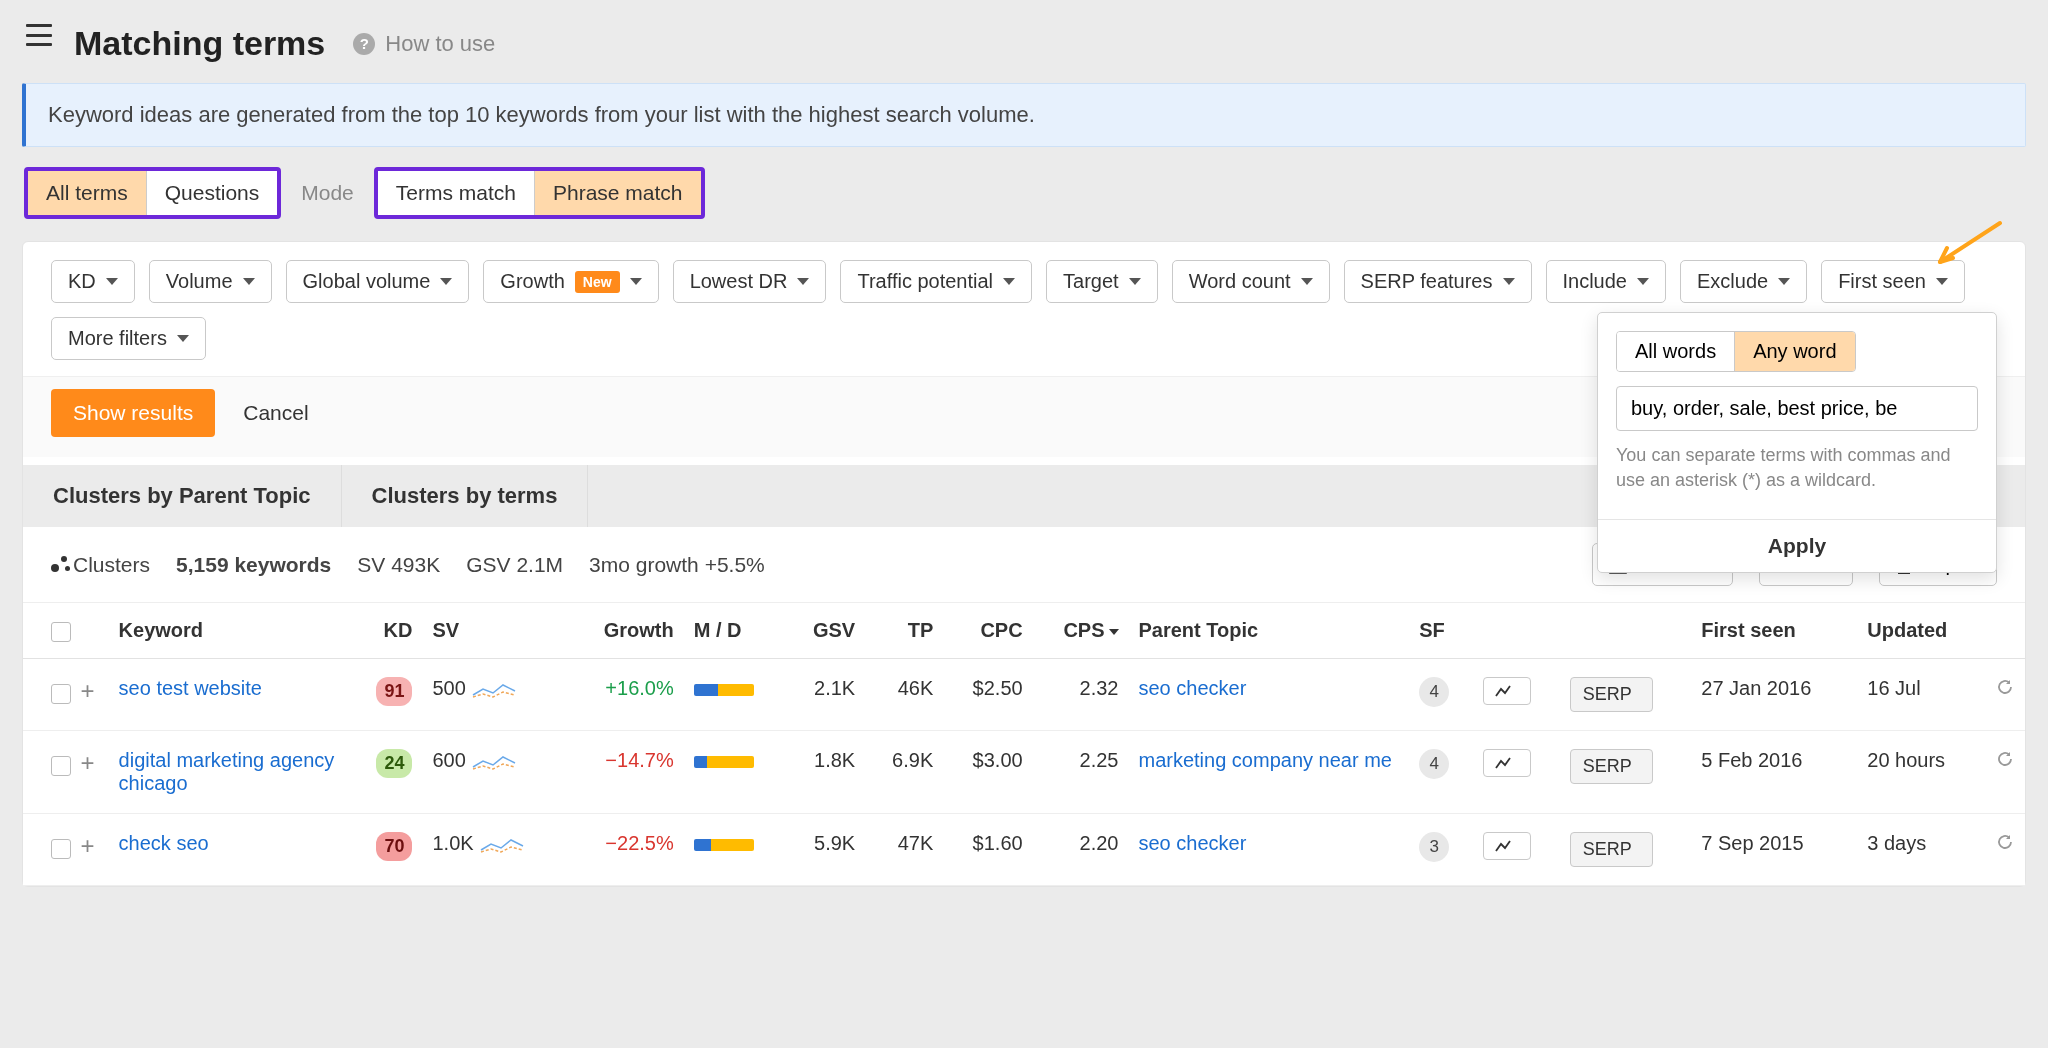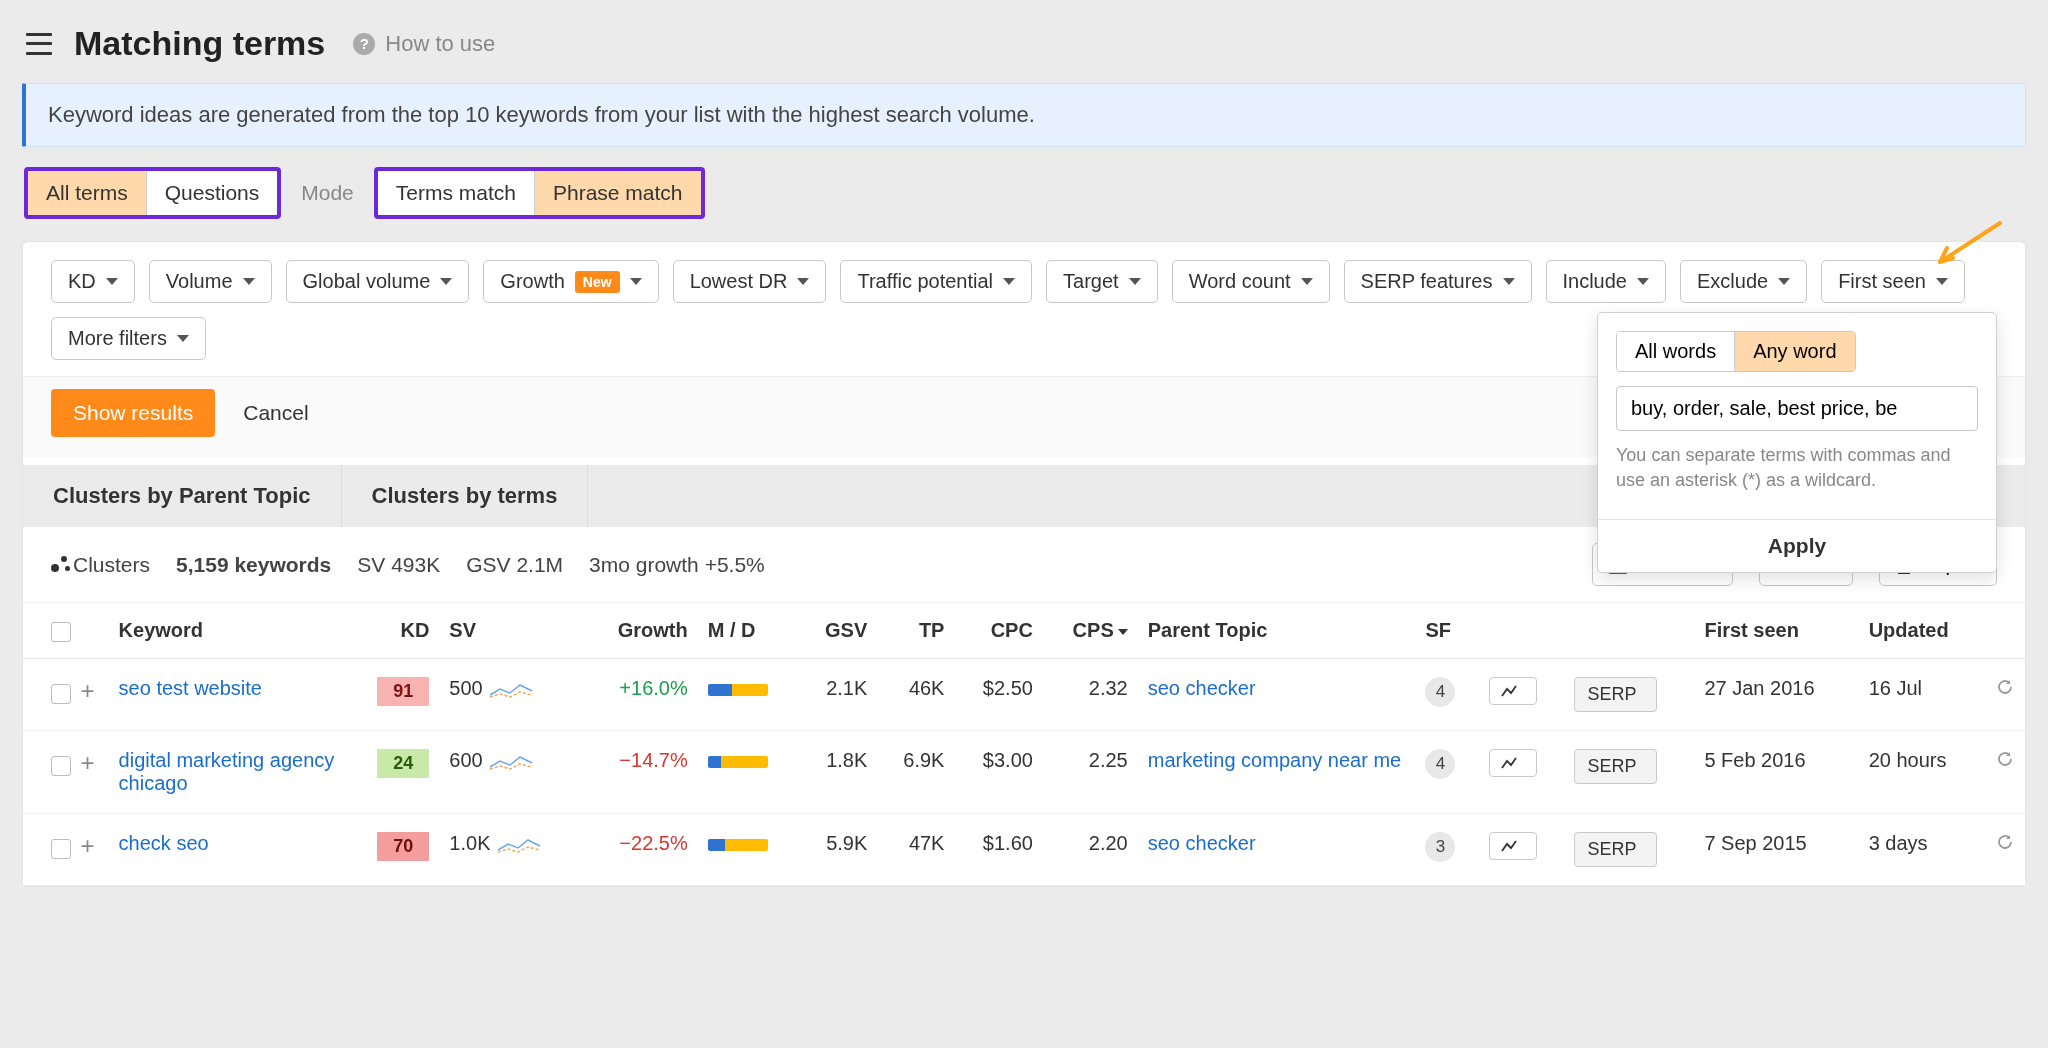--- a/index.html
+++ b/index.html
@@ -1,20 +1,20 @@
 <!DOCTYPE html>
 <html><head>
 <meta charset="utf-8">
 <style>
 * { box-sizing: border-box; margin: 0; padding: 0; }
 body { font-family: -apple-system, BlinkMacSystemFont, "Segoe UI", Helvetica, Arial, sans-serif; background: #ebebeb; color: #333; font-size: 18px; }
 .page { width: 2048px; height: 1048px; transform-origin: top left; }
 
 
-.hdr { display: flex; align-items: center; gap: 22px; padding: 24px 4px 20px 26px; }
+.hdr { display: flex; gap: 22px; padding: 24px 4px 20px 26px; }
 .hamburger { width: 26px; height: 22px; display: flex; flex-direction: column; justify-content: space-between; cursor: pointer; }
 .hamburger span { display: block; height: 3px; background: #333; border-radius: 1px; }
 .title { font-size: 34px; font-weight: 700; color: #222; }
 .help { display: flex; align-items: center; gap: 10px; color: #888; font-size: 22px; margin-left: 6px; cursor: pointer; }
 .qmark { width: 22px; height: 22px; border-radius: 50%; background: #aaa; color: #fff; display: inline-flex; align-items: center; justify-content: center; font-size: 15px; font-weight: 700; }
 
 
 .banner { margin: 0 22px 20px 22px; background: #e7f1fd; border: 1px solid #cde1f7; border-left: 4px solid #2f73d1; padding: 18px 22px; color: #444; font-size: 22px; border-radius: 2px; }
 
 
@@ -71,21 +71,21 @@
 svg.ico { flex: none; }
 
 
 table.kw { width: 100%; border-collapse: collapse; background: #fff; }
 .kw th { text-align: left; font-size: 20px; font-weight: 700; padding: 16px 10px; border-bottom: 1px solid #e2e2e2; white-space: nowrap; }
 .kw th.right, .kw td.right { text-align: right; }
 .kw td { padding: 18px 10px; vertical-align: top; border-bottom: 1px solid #eee; font-size: 20px; }
 .kw td.keyword a { color: #1a6dd0; text-decoration: none; }
 .chk { width: 20px; height: 20px; border: 1.5px solid #bbb; border-radius: 3px; display: inline-block; vertical-align: middle; cursor: pointer; }
 .plus { color: #888; font-size: 24px; font-weight: 300; cursor: pointer; padding: 0 4px; }
-.kd-pill { display: inline-block; min-width: 36px; text-align: center; padding: 4px 16px; border-radius: 1px; font-weight: 600; font-size: 18px; }
+.kd-pill { display: inline-block; min-width: 36px; text-align: center; padding: 4px 0; border-radius: 12px; font-weight: 600; font-size: 18px; }
 .kd-red { background: #f7b2b2; color: #7a1414; }
 .kd-green { background: #c8e9a8; color: #2d5a0b; }
 .kd-dred { background: #f49d9d; color: #6c0e0e; }
 .growth-pos { color: #1b9e4b; }
 .growth-neg { color: #d9362f; }
 .spark { width: 48px; height: 26px; display: inline-block; vertical-align: middle; }
 .mdbar { display: inline-flex; width: 60px; height: 12px; border-radius: 2px; overflow: hidden; vertical-align: middle; }
 .mdbar span:first-child { background: #2f73d1; }
 .mdbar span:last-child { background: #ffbb00; }
 .sf-pill { display: inline-block; background: #e8e8e8; border-radius: 50%; width: 30px; height: 30px; text-align: center; line-height: 30px; font-size: 17px; color: #444; }

